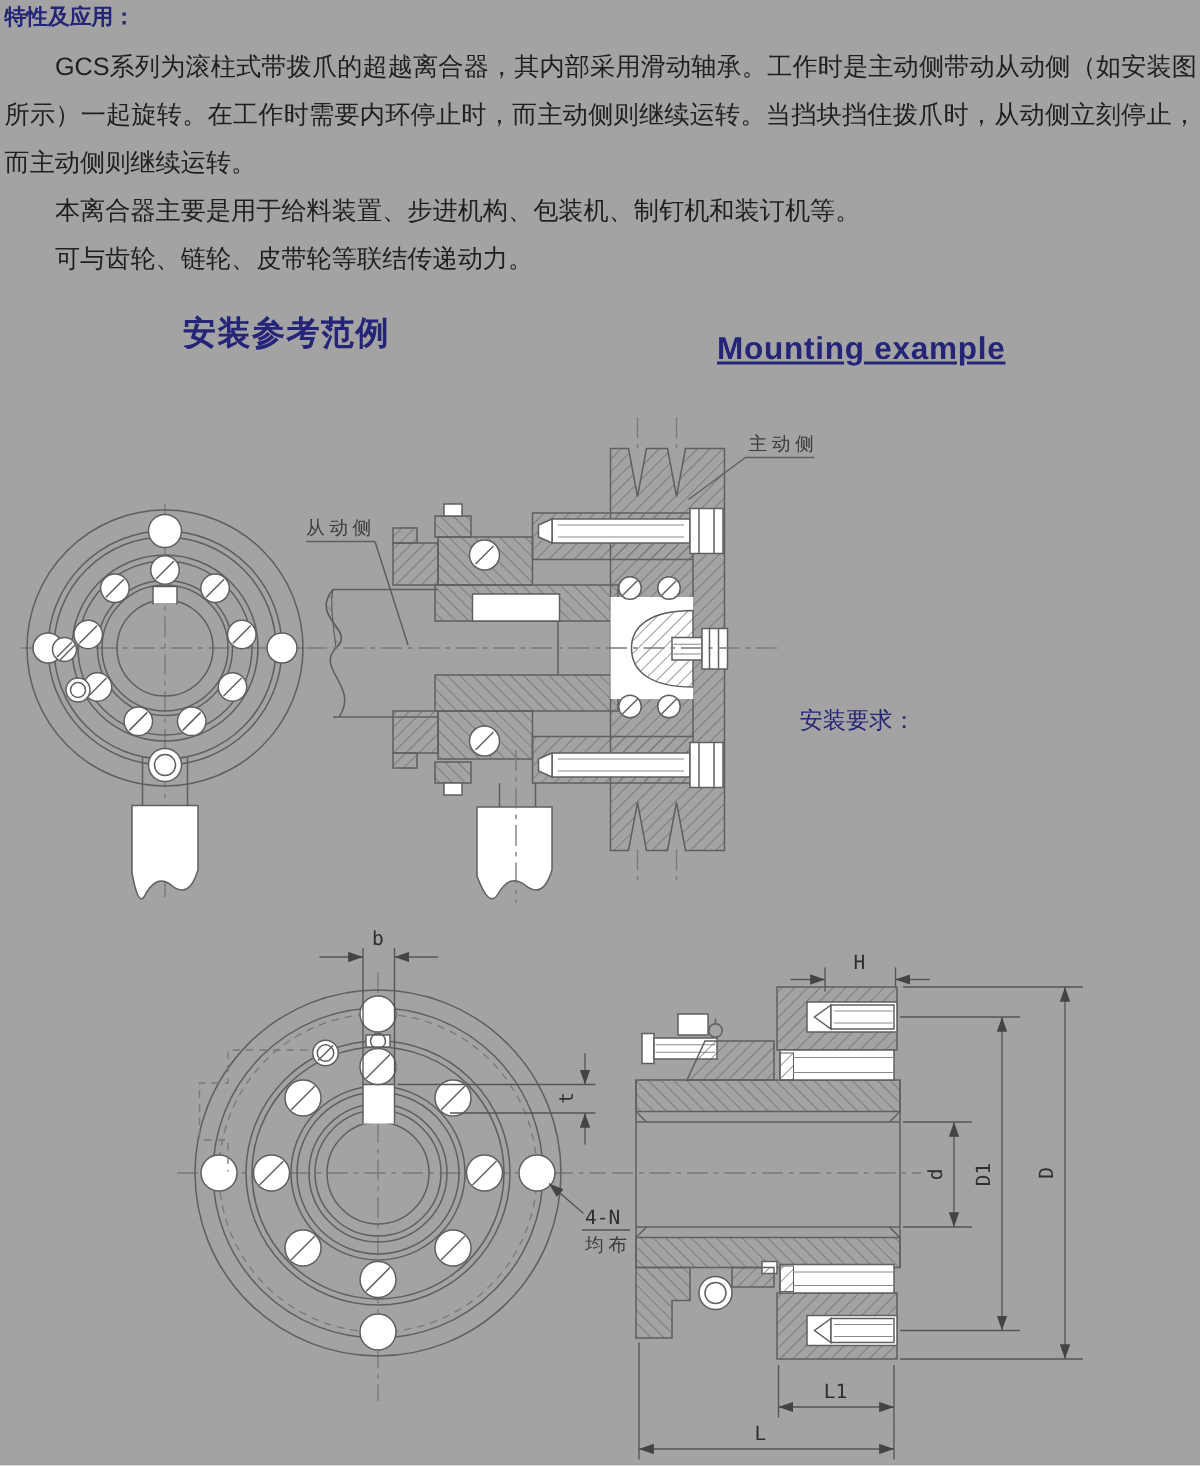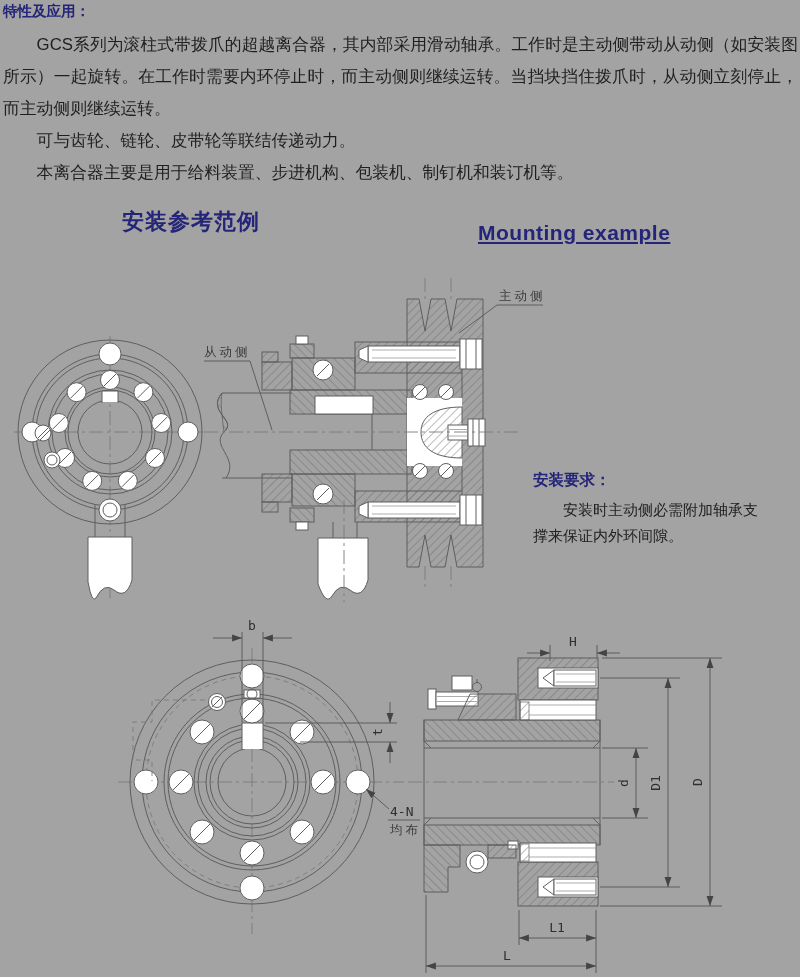--- a/index.html
+++ b/index.html
@@ -31,21 +31,21 @@
     letter-spacing:1px;
   }
   .h-en{
     position:absolute;left:478px;top:221px;margin:0;
     font-size:21px;font-weight:bold;color:var(--heading);
     letter-spacing:0.5px;
     text-decoration:underline;
   }
   .note{position:absolute;left:533px;top:470px;width:232px;}
   .note-title{
-    font-size:15.5px;font-weight:bold;color:var(--heading);
+    font-size:15.5px;font-weight:normal;color:var(--heading);
     margin:0 0 6px 0;
   }
   .note-body{
     margin:0;font-size:15px;line-height:26px;
     text-indent:2em;color:#222222;
   }
   svg{position:absolute;left:0;}
   .svg1{top:258px;}
   .svg2{top:600px;}
   .ln{stroke:var(--line);stroke-width:1;fill:none;}
@@ -59,22 +59,22 @@
   text.zh{font-family:"Liberation Sans",sans-serif;font-size:12.5px;fill:#3c3c3c;letter-spacing:3px;}
 </style>
 </head>
 <body>
 
 <div class="page">
 
   <div class="intro">
     <h3>特性及应用：</h3>
     <p>GCS系列为滚柱式带拨爪的超越离合器，其内部采用滑动轴承。工作时是主动侧带动从动侧（如安装图所示）一起旋转。在工作时需要内环停止时，而主动侧则继续运转。当挡块挡住拨爪时，从动侧立刻停止，而主动侧则继续运转。</p>
+    <p>本离合器主要是用于给料装置、步进机构、包装机、制钉机和装订机等。</p>
     <p>可与齿轮、链轮、皮带轮等联结传递动力。</p>
-    <p>本离合器主要是用于给料装置、步进机构、包装机、制钉机和装订机等。</p>
   </div>
 
   <h2 class="h-cn">安装参考范例</h2>
   <h2 class="h-en">Mounting example</h2>
 
   <svg class="svg1" width="800" height="392" viewBox="0 258 800 392">
     <defs>
       <pattern id="hA" patternUnits="userSpaceOnUse" width="6" height="6" patternTransform="rotate(45)">
         <line x1="0" y1="0" x2="0" y2="6" stroke="#6a6a6a" stroke-width="0.9"></line>
       </pattern>
@@ -244,21 +244,20 @@
     </g>
     <g>
       <text class="zh" x="499" y="300">主动侧</text>
       <line class="ln" x1="497" y1="305" x2="543" y2="305"></line>
       <line class="ln" x1="497" y1="305" x2="459" y2="333"></line>
     </g>
   </svg>
 
   <div class="note">
     <div class="note-title">安装要求：</div>
-    <p class="note-body">安装时主动侧必需附加轴承支撑来保证内外环间隙。</p>
   </div>
 
   <svg class="svg2" width="800" height="377" viewBox="0 600 800 377">
     <defs>
       <pattern id="hC" patternUnits="userSpaceOnUse" width="6" height="6" patternTransform="rotate(45)">
         <line x1="0" y1="0" x2="0" y2="6" stroke="#6a6a6a" stroke-width="0.9"></line>
       </pattern>
       <pattern id="hD" patternUnits="userSpaceOnUse" width="6" height="6" patternTransform="rotate(-45)">
         <line x1="0" y1="0" x2="0" y2="6" stroke="#6a6a6a" stroke-width="0.9"></line>
       </pattern>

